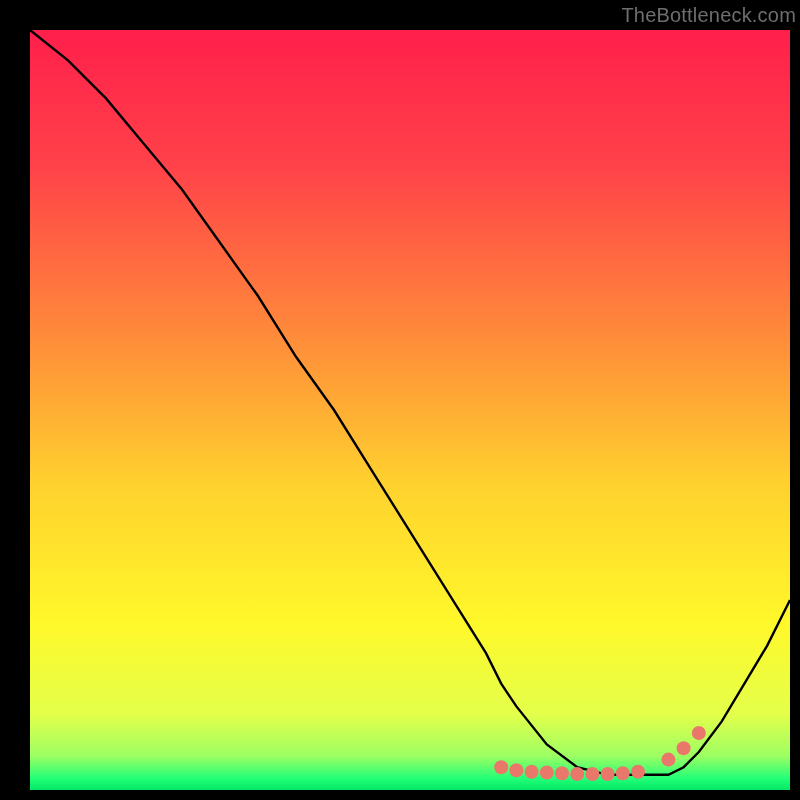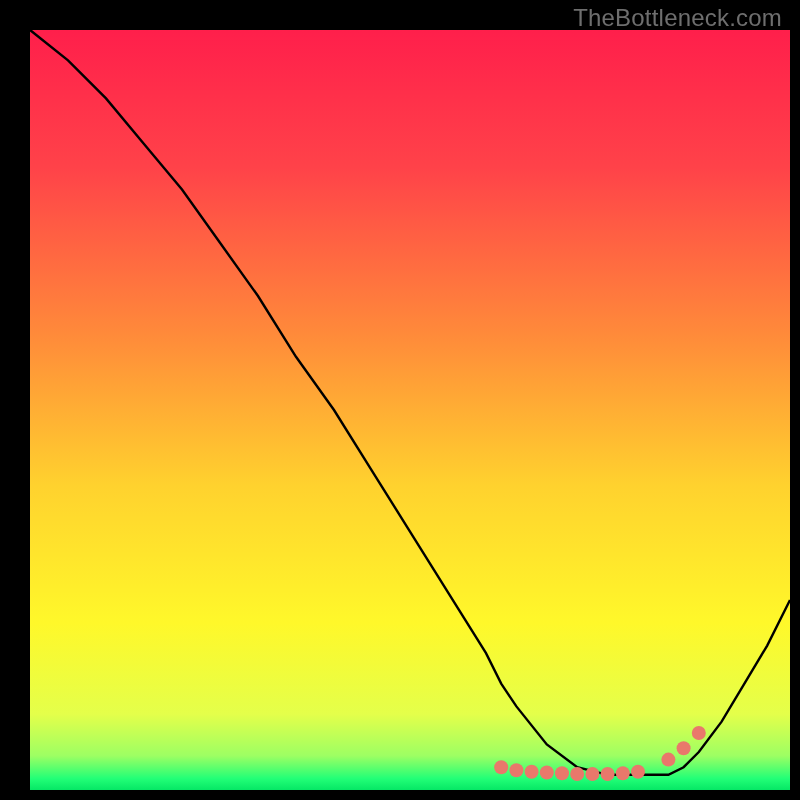--- a/index.html
+++ b/index.html
@@ -11,23 +11,23 @@
     overflow: hidden;
   }
   .canvas {
     position: relative;
     width: 800px;
     height: 800px;
   }
   .watermark {
     position: absolute;
     top: 4px;
-    right: 18px;
+    right: 4px;
     font-family: Arial, Helvetica, sans-serif;
-    font-size: 24px;
+    font-size: 20px;
     color: #6e6e6e;
     letter-spacing: 0.2px;
     user-select: none;
   }
   svg.plot {
     position: absolute;
     left: 0;
     top: 0;
   }
 </style>

